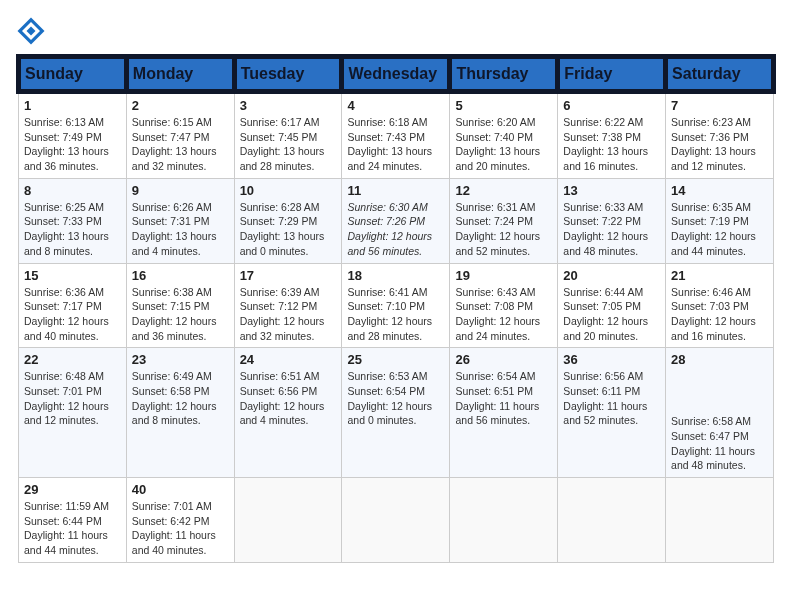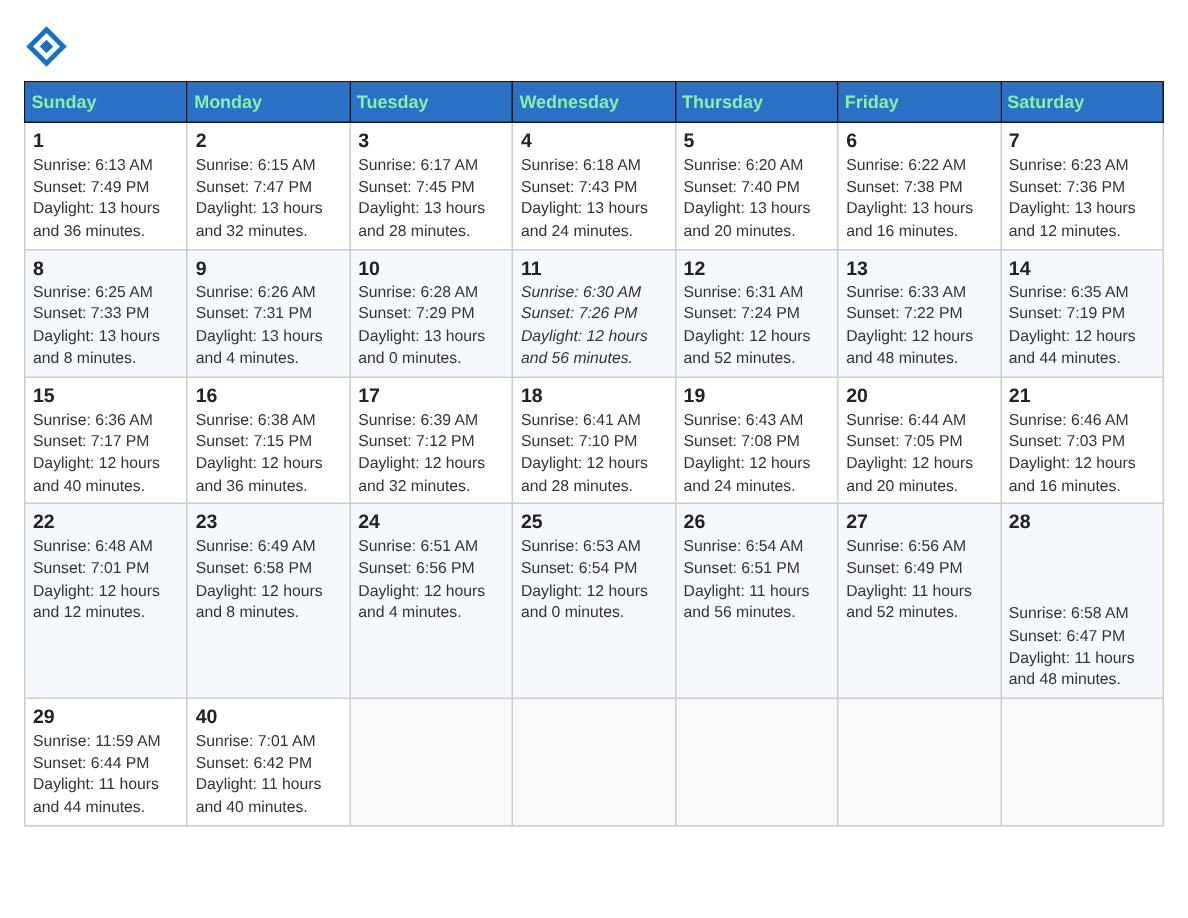--- a/index.html
+++ b/index.html
@@ -47,26 +47,26 @@
       margin-top: 2px;
     }
     .calendar {
       width: 100%;
       border-collapse: collapse;
       margin-top: 8px;
       font-size: 11px;
     }
     .calendar thead th {
       background-color: #2a70c4;
-      color: #86efac;
+      color: #0f172a;
       padding: 6px 4px;
       text-align: left;
-      font-size: 12px;
+      font-size: 16px;
       font-weight: bold;
-      border: 1px solid #0f172a;
+      border: 5px solid #0f172a;
     }
     .calendar tbody td {
       vertical-align: top;
       padding: 4px 5px;
       border: 1px solid #ccc;
       width: 108px;
       min-height: 80px;
       background: #fff;
     }
     .calendar tbody tr:nth-child(even) td {
@@ -305,23 +305,23 @@
 and 0 minutes.</div>
         </td>
         <td>
           <span class="day-number">26</span>
           <div class="day-info" style="white-space: pre-line;">Sunrise: 6:54 AM
 Sunset: 6:51 PM
 Daylight: 11 hours
 and 56 minutes.</div>
         </td>
         <td>
-          <span class="day-number">27</span>
+          <span class="day-number">36</span>
           <div class="day-info" style="white-space: pre-line;">Sunrise: 6:56 AM
-Sunset: 6:49 PM
+Sunset: 6:11 PM
 Daylight: 11 hours
 and 52 minutes.</div>
         </td>
         <td>
           <span class="day-number">28</span>
           <div class="day-info" style="white-space: pre-line; margin-top: 47px;">Sunrise: 6:58 AM
 Sunset: 6:47 PM
 Daylight: 11 hours
 and 48 minutes.</div>
         </td>

